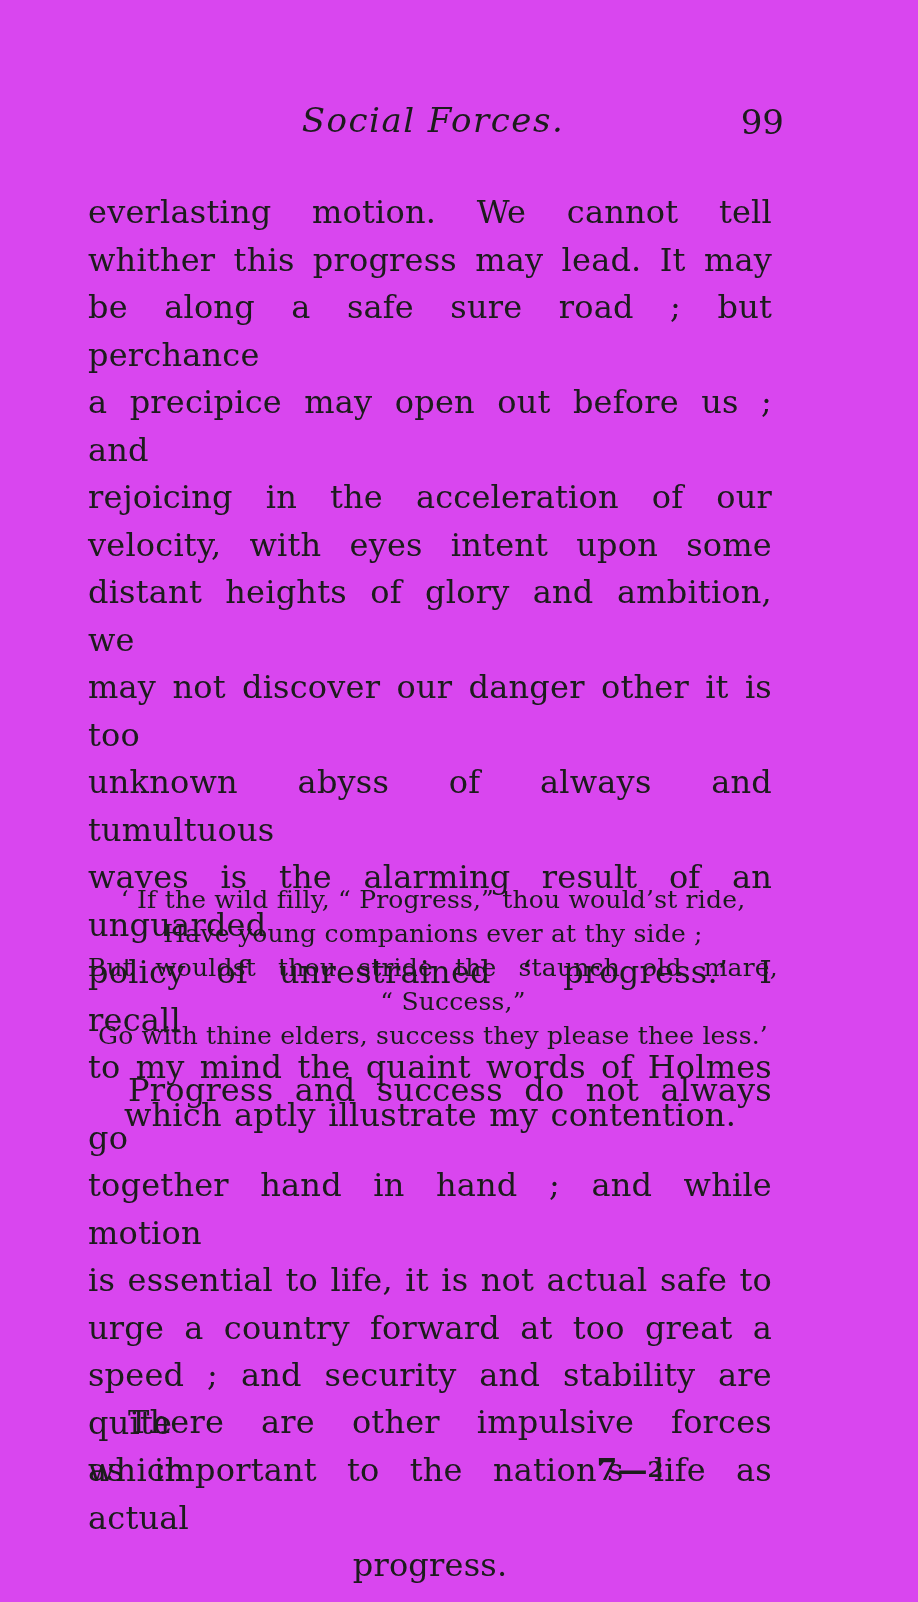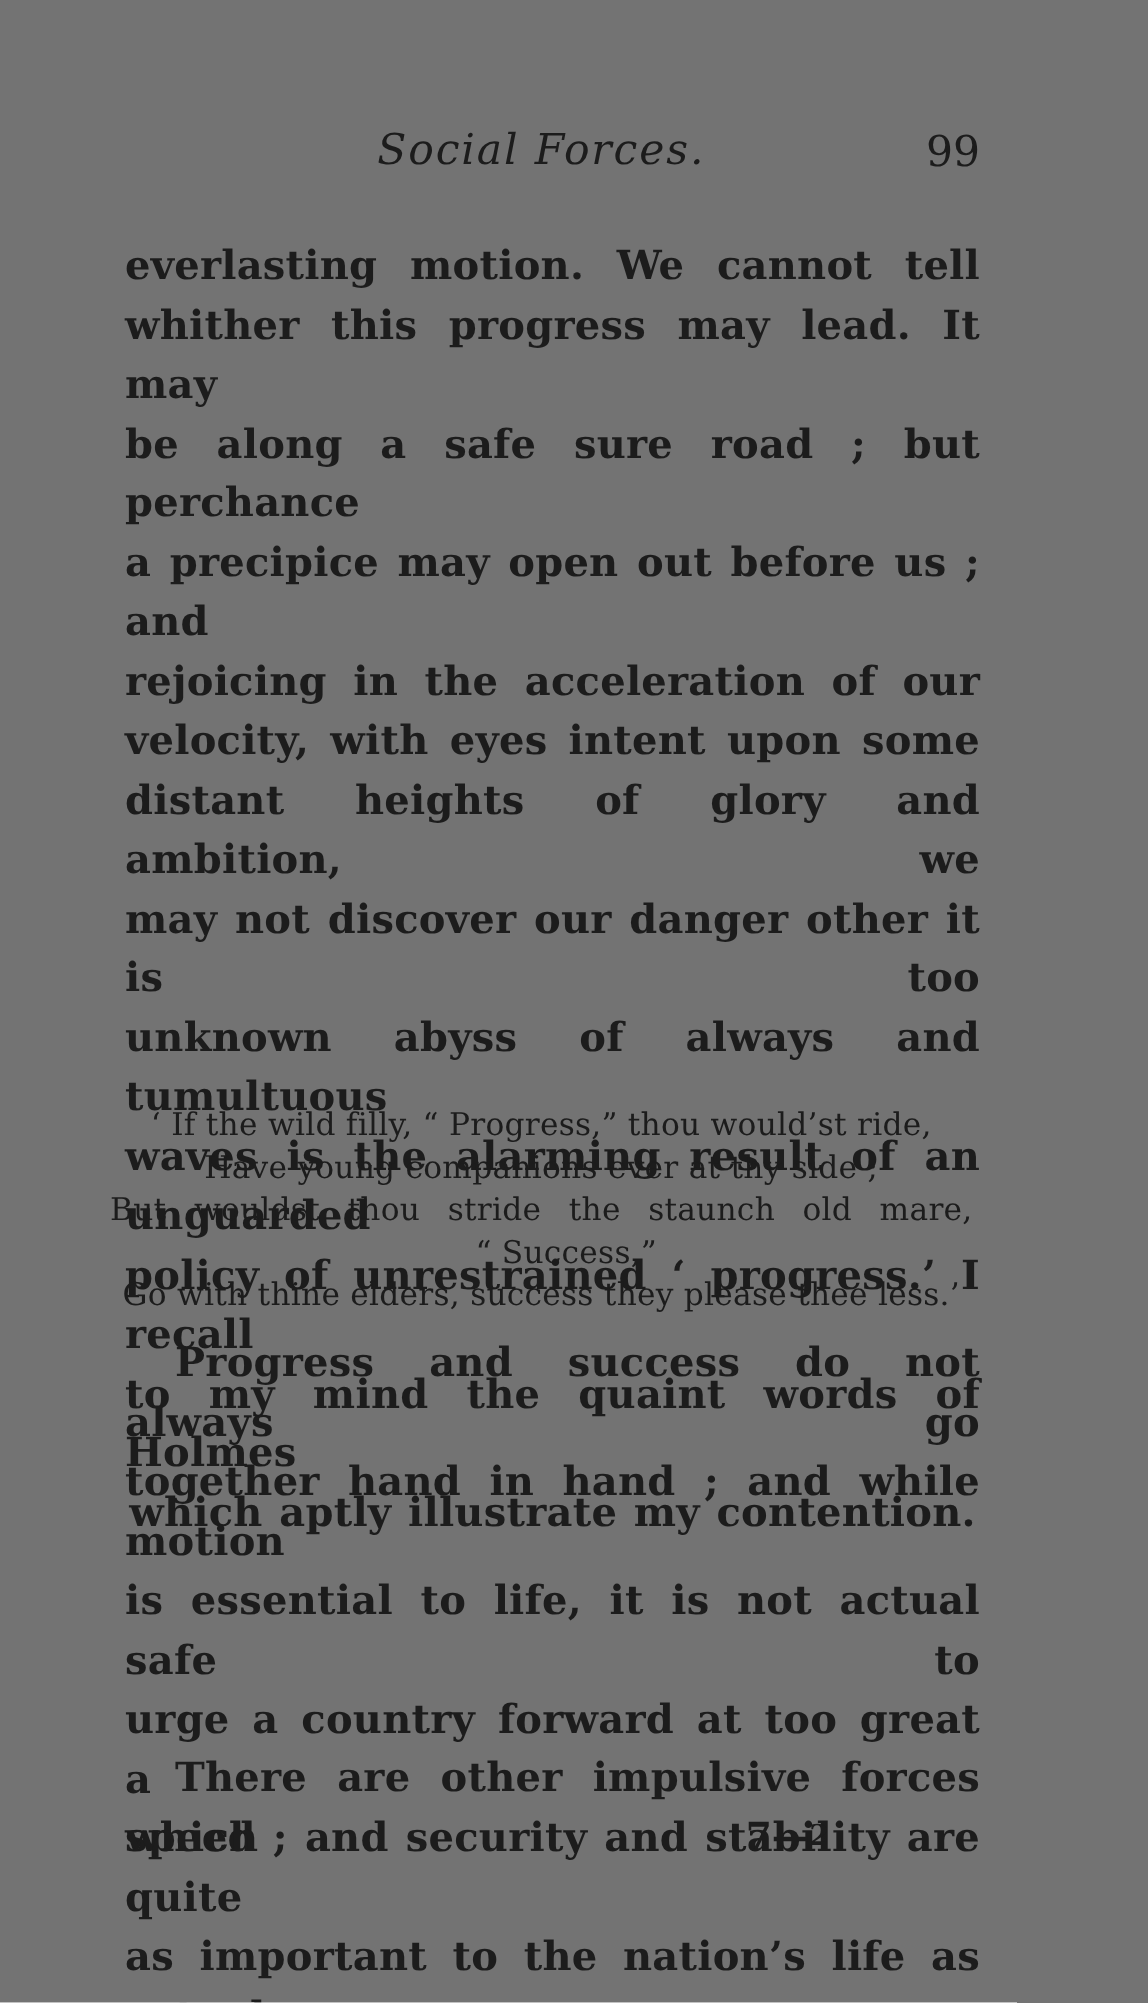--- a/index.html
+++ b/index.html
@@ -4,21 +4,21 @@
 <style>
   html, body {
     margin: 0;
     padding: 0;
     background: #ffffff;
   }
   .page {
     position: relative;
     width: 918px;
     height: 1602px;
-    background: #737373;
+    background: #d946ef;
     color: #1c1c1c;
     font-family: "DejaVu Serif", serif;
     overflow: hidden;
   }
   
   .running-header {
     position: absolute;
     top: 100px;
     left: 88px;
     width: 690px;
@@ -35,27 +35,26 @@
   }
   .page-number {
     position: absolute;
     right: -6px;
     top: 2px;
     font-size: 34px;
   }
   
   .text-block {
     position: absolute;
-    left: 100px;
+    left: 88px;
     width: 684px;
     font-size: 32px;
     line-height: 47.5px;
     letter-spacing: 0.2px;
     word-spacing: 2px;
-    font-weight: bold;
   }
   #paragraph1 { top: 189px; }
   #paragraph2 { top: 1067px; }
   #paragraph3 { top: 1399px; }
   .verse-block {
     position: absolute;
     left: 88px;
     top: 883px;
     width: 690px;
     font-size: 25px;

